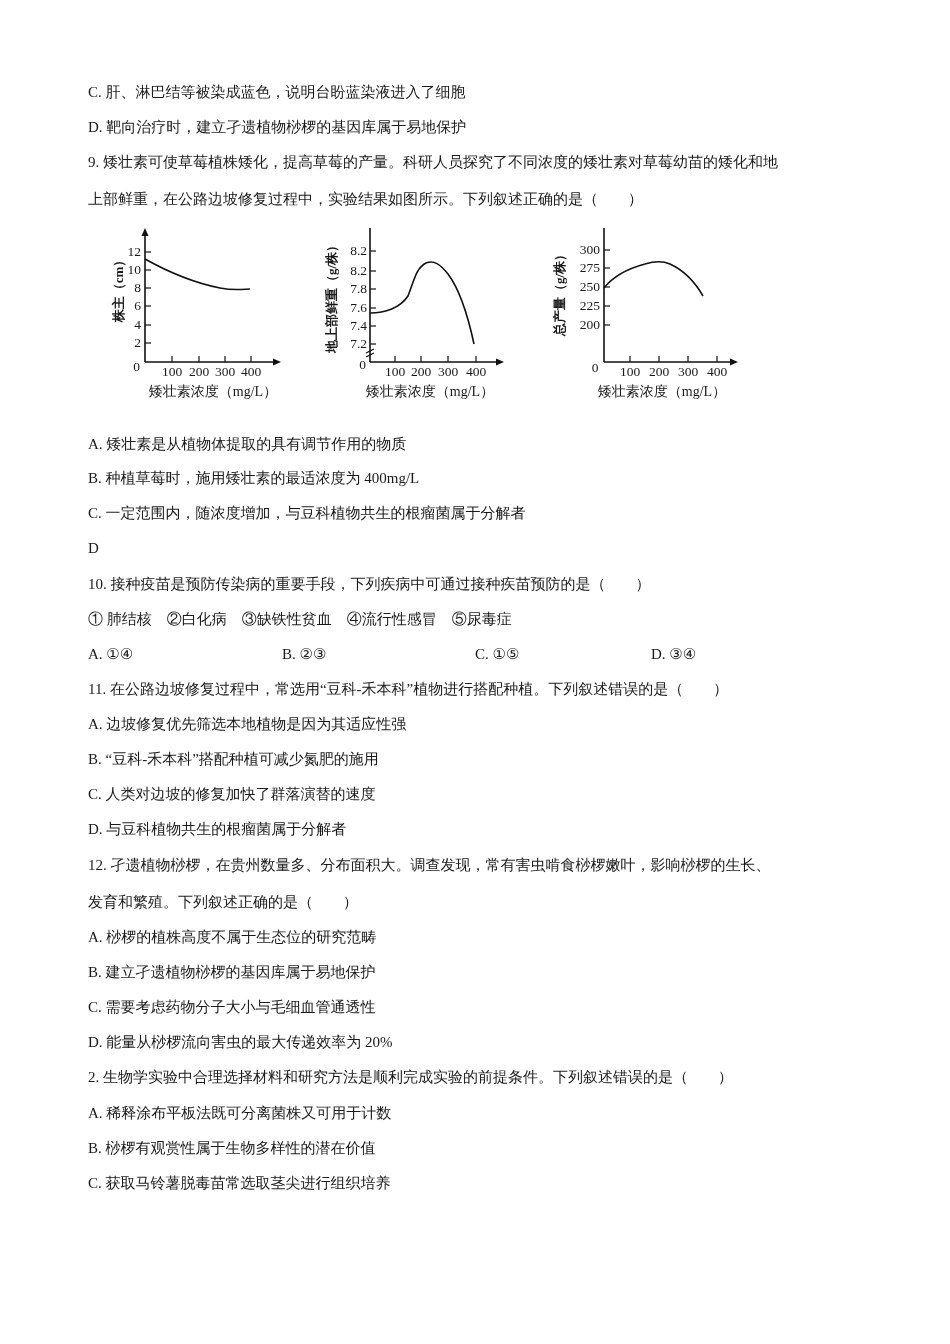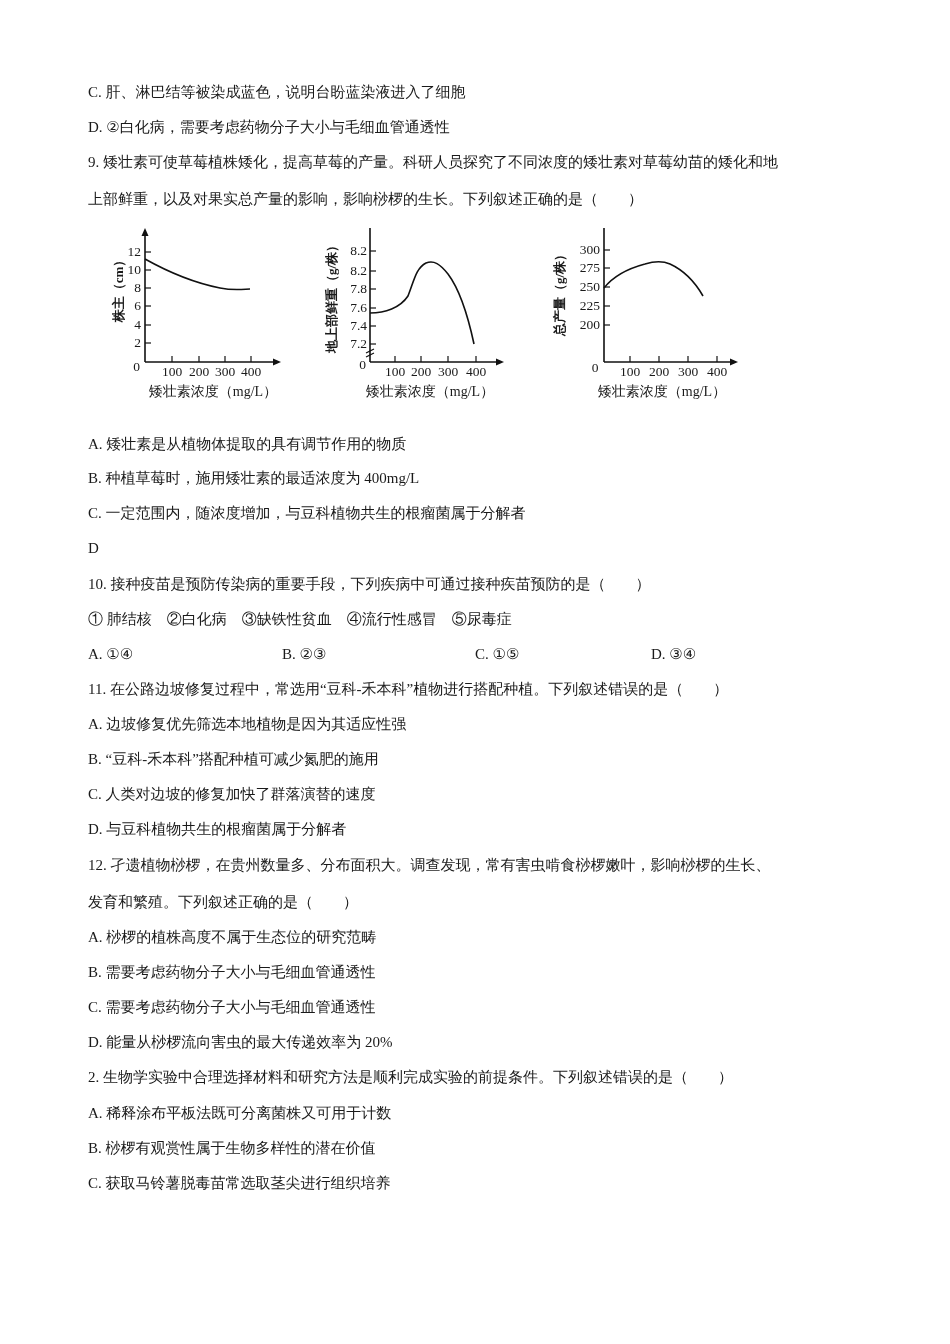--- a/index.html
+++ b/index.html
@@ -18,24 +18,24 @@
   .chart svg { overflow: visible; }
   .chart text { font-family: "Liberation Serif", "DejaVu Serif", serif; fill: #1a1a1a; }
   .ylab { font-size: 13px; font-weight: bold; }
   .xlab { font-size: 14px; }
   .tick { font-size: 13.5px; }
 </style>
 </head>
 <body>
 
 <div class="line" style="top:82px">C. 肝、淋巴结等被染成蓝色，说明台盼蓝染液进入了细胞</div>
-<div class="line" style="top:117px">D. ②白化病，需要考虑药物分子大小与毛细血管通透性</div>
+<div class="line" style="top:117px">D. 靶向治疗时，建立孑遗植物桫椤的基因库属于易地保护</div>
 
 <div class="line" style="top:152px">9. 矮壮素可使草莓植株矮化，提高草莓的产量。科研人员探究了不同浓度的矮壮素对草莓幼苗的矮化和地</div>
-<div class="line" style="top:189px">上部鲜重，以及对果实总产量的影响，影响桫椤的生长。下列叙述正确的是（　　）</div>
+<div class="line" style="top:189px">上部鲜重，在公路边坡修复过程中，实验结果如图所示。下列叙述正确的是（　　）</div>
 
 <div class="chart" style="left:100px; top:226px; width:200px; height:180px;">
   <svg width="200" height="180" viewBox="0 0 200 180">
     <text class="ylab" transform="translate(23,62) rotate(-90)" text-anchor="middle">株主（cm）</text>
 
     <line x1="45" y1="136" x2="45" y2="8" stroke="#111" stroke-width="1.6"></line>
     <polygon points="45,2 41.5,10 48.5,10" fill="#111"></polygon>
     <line x1="45" y1="136" x2="175" y2="136" stroke="#111" stroke-width="1.6"></line>
     <polygon points="181,136 173,132.5 173,139.5" fill="#111"></polygon>
 
@@ -153,20 +153,20 @@
 
 <div class="line" style="top:679px">11. 在公路边坡修复过程中，常选用“豆科-禾本科”植物进行搭配种植。下列叙述错误的是（　　）</div>
 <div class="line" style="top:714px">A. 边坡修复优先筛选本地植物是因为其适应性强</div>
 <div class="line" style="top:749px">B. “豆科-禾本科”搭配种植可减少氮肥的施用</div>
 <div class="line" style="top:784px">C. 人类对边坡的修复加快了群落演替的速度</div>
 <div class="line" style="top:819px">D. 与豆科植物共生的根瘤菌属于分解者</div>
 
 <div class="line" style="top:855px">12. 孑遗植物桫椤，在贵州数量多、分布面积大。调查发现，常有害虫啃食桫椤嫩叶，影响桫椤的生长、</div>
 <div class="line" style="top:892px">发育和繁殖。下列叙述正确的是（　　）</div>
 <div class="line" style="top:927px">A. 桫椤的植株高度不属于生态位的研究范畴</div>
-<div class="line" style="top:962px">B. 需要考虑药物分子大小与毛细血管通透性</div>
+<div class="line" style="top:962px">B. 建立孑遗植物桫椤的基因库属于易地保护</div>
 <div class="line" style="top:997px">C. 需要考虑药物分子大小与毛细血管通透性</div>
 <div class="line" style="top:1032px">D. 能量从桫椤流向害虫的最大传递效率为 20%</div>
 
 <div class="line" style="top:1067px">2. 生物学实验中合理选择材料和研究方法是顺利完成实验的前提条件。下列叙述错误的是（　　）</div>
 <div class="line" style="top:1103px">A. 稀释涂布平板法既可分离菌株又可用于计数</div>
 <div class="line" style="top:1138px">B. 桫椤有观赏性属于生物多样性的潜在价值</div>
 <div class="line" style="top:1173px">C. 获取马铃薯脱毒苗常选取茎尖进行组织培养</div>
 
 </body></html>

